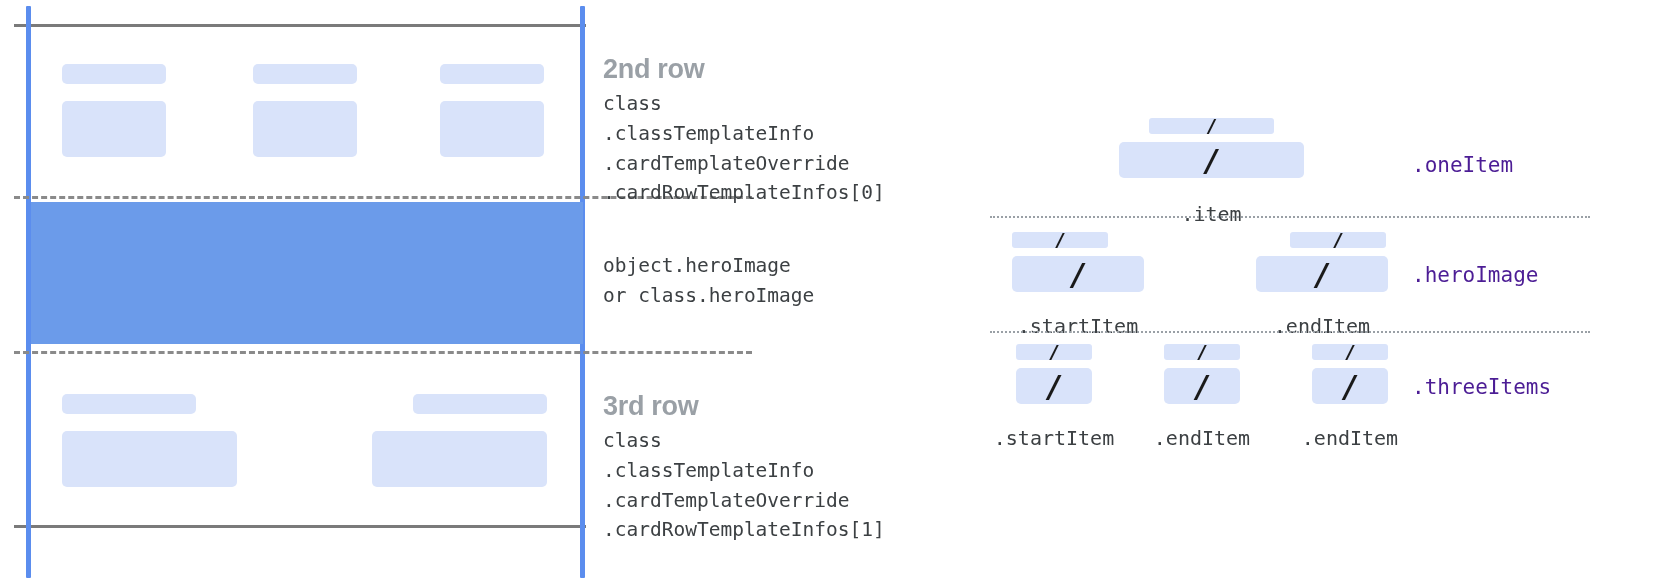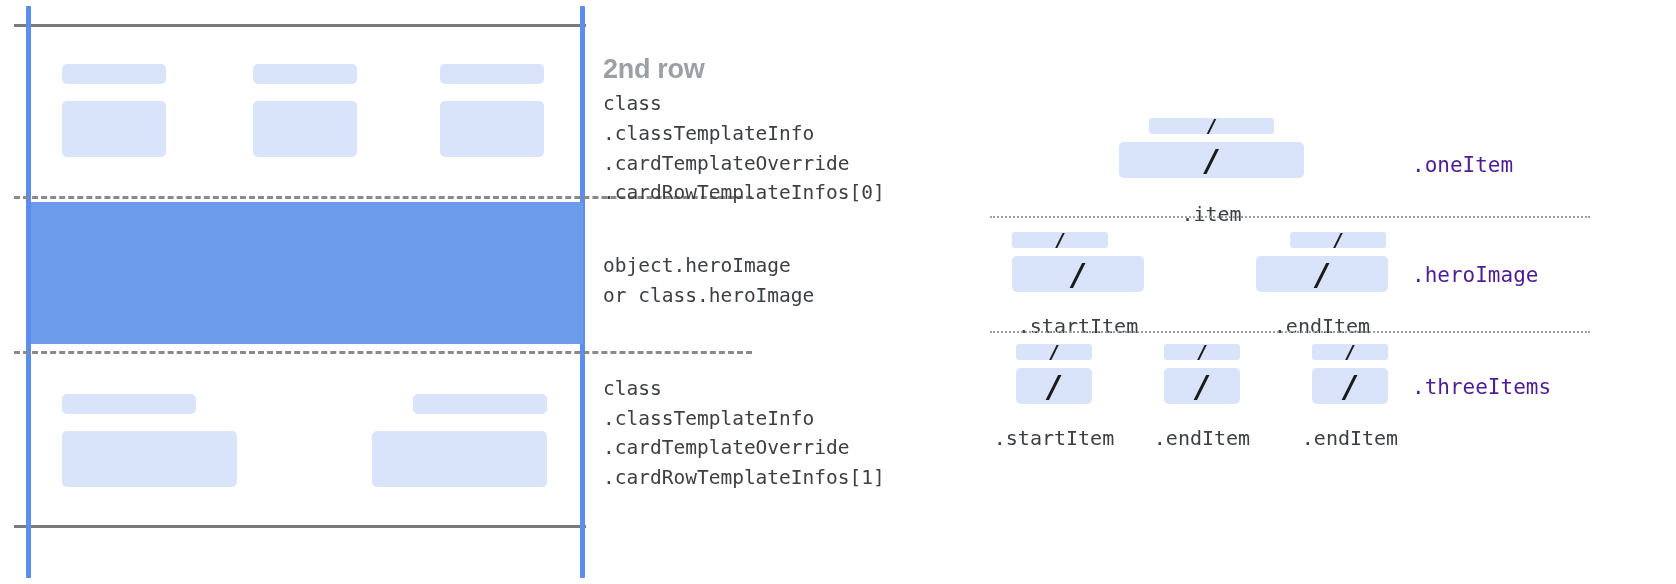--- a/index.html
+++ b/index.html
@@ -159,20 +159,21 @@
 .cardTemplateOverride
 .cardRowTemplateInfos[0]</div>
 </div>
 
 <div class="ann" style="left:603px; top:251px;">
   <div class="ann-code">object.heroImage
 or class.heroImage</div>
 </div>
 
 <div class="ann" style="left:603px; top:368px;">
+  <div class="ann-title">3rd row</div>
   <div class="ann-code" style="margin-top:6px;">class
 .classTemplateInfo
 .cardTemplateOverride
 .cardRowTemplateInfos[1]</div>
 </div>
 
 <div id="right-panel">
 
   <div>
 

